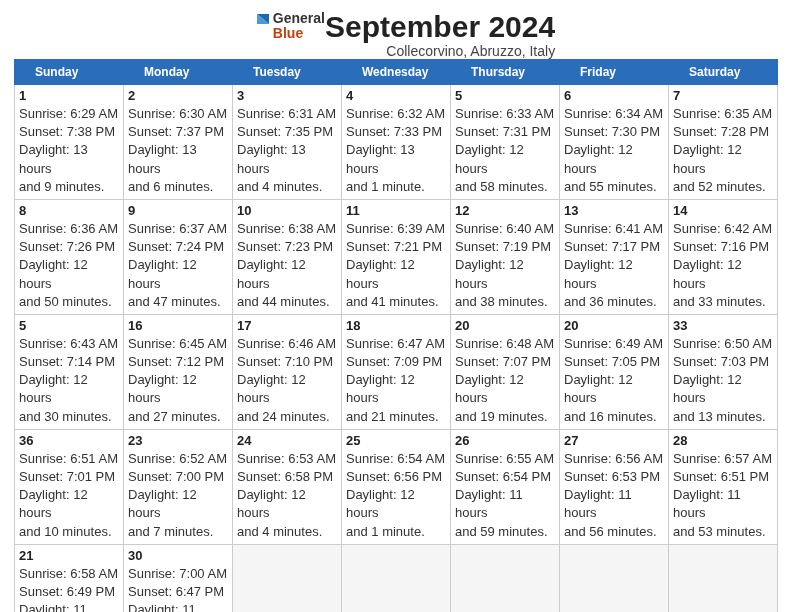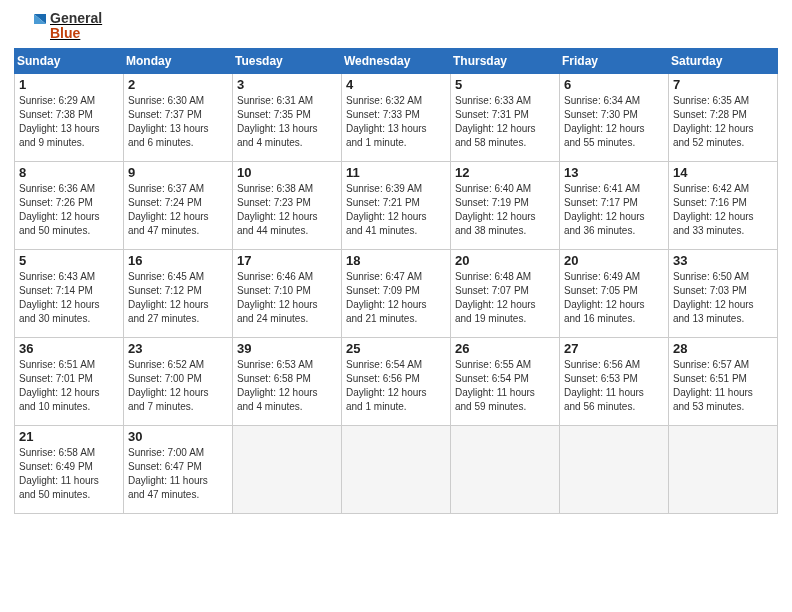--- a/index.html
+++ b/index.html
@@ -9,24 +9,22 @@
       width: 792px;
       height: 612px;
       overflow: hidden;
     }
     .container {
       width: 792px;
       padding: 10px 14px;
     }
     .header-row {
       display: flex;
-      justify-content: space-between;
+      justify-content: center;
       align-items: flex-start;
-      margin-bottom: 6px;
-      text-decoration: underline;
     }
     .logo {
       display: flex;
       align-items: center;
       gap: 4px;
     }
     .title-block {
       text-align: right;
     }
     .month-title {
@@ -42,21 +40,21 @@
     table {
       width: 100%;
       border-collapse: collapse;
       table-layout: fixed;
     }
     th {
       background-color: #2a6ebb;
       color: #fff;
       font-size: 12px;
       font-weight: bold;
-      padding: 5px 2px;
+      padding: 5px 20px;
       text-align: left;
       border: 1px solid #2a6ebb;
     }
     td {
       vertical-align: top;
       border: 1px solid #ccc;
       padding: 3px 4px;
       font-size: 9.5px;
       color: #333;
       height: 88px;
@@ -66,40 +64,44 @@
       background: #f5f5f5;
     }
     .day-num {
       font-size: 13px;
       font-weight: bold;
       color: #222;
       display: block;
       margin-bottom: 2px;
     }
     .day-info {
-      font-size: 10px;
+      font-size: 13px;
       line-height: 1.4;
       color: #333;
     }
   </style>
 </head>
 <body>
 
 <div class="container">
   <div class="header-row">
     <div class="logo" style="display: flex; align-items: center; gap: 4px;">
     <svg width="32" height="32" viewBox="0 0 32 32">
       <polygon points="20,4 32,4 32,14" fill="#1a6ab0"></polygon>
       <polygon points="20,4 32,14 20,14" fill="#4a9ad4"></polygon>
     </svg>
     <div style="line-height:1.1">
       <span style="font-size:14px;font-weight:bold;color:#333;display:block">General</span>
       <span style="font-size:14px;font-weight:bold;color:#c2410c;display:block">Blue</span>
     </div>
   </div>
+    <div class="title-block">
+      <div class="month-title">September 2024</div>
+      <div class="location-title">Collecorvino, Abruzzo, Italy</div>
+    </div>
   </div>
 
   <table>
     <thead>
       <tr>
         <th>Sunday</th>
         <th>Monday</th>
         <th>Tuesday</th>
         <th>Wednesday</th>
         <th>Thursday</th>
@@ -316,21 +318,21 @@
           <td>
           <span class="day-num">23</span>
           <div class="day-info">
             Sunrise: 6:52 AM<br>
             Sunset: 7:00 PM<br>
             Daylight: 12 hours<br>
             and 7 minutes.
           </div>
         </td>
           <td>
-          <span class="day-num">39</span>
+          <span class="day-num">24</span>
           <div class="day-info">
             Sunrise: 6:53 AM<br>
             Sunset: 6:58 PM<br>
             Daylight: 12 hours<br>
             and 4 minutes.
           </div>
         </td>
           <td>
           <span class="day-num">25</span>
           <div class="day-info">

